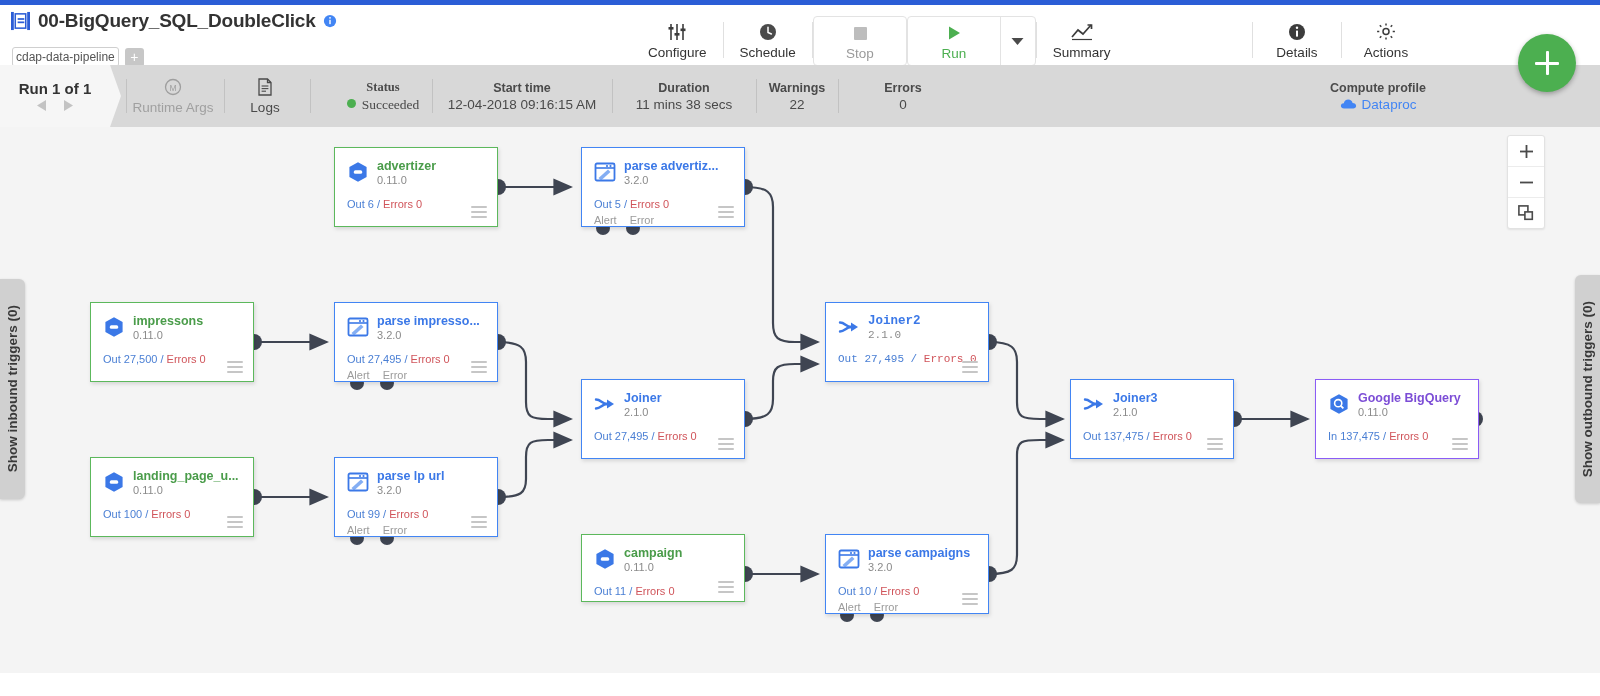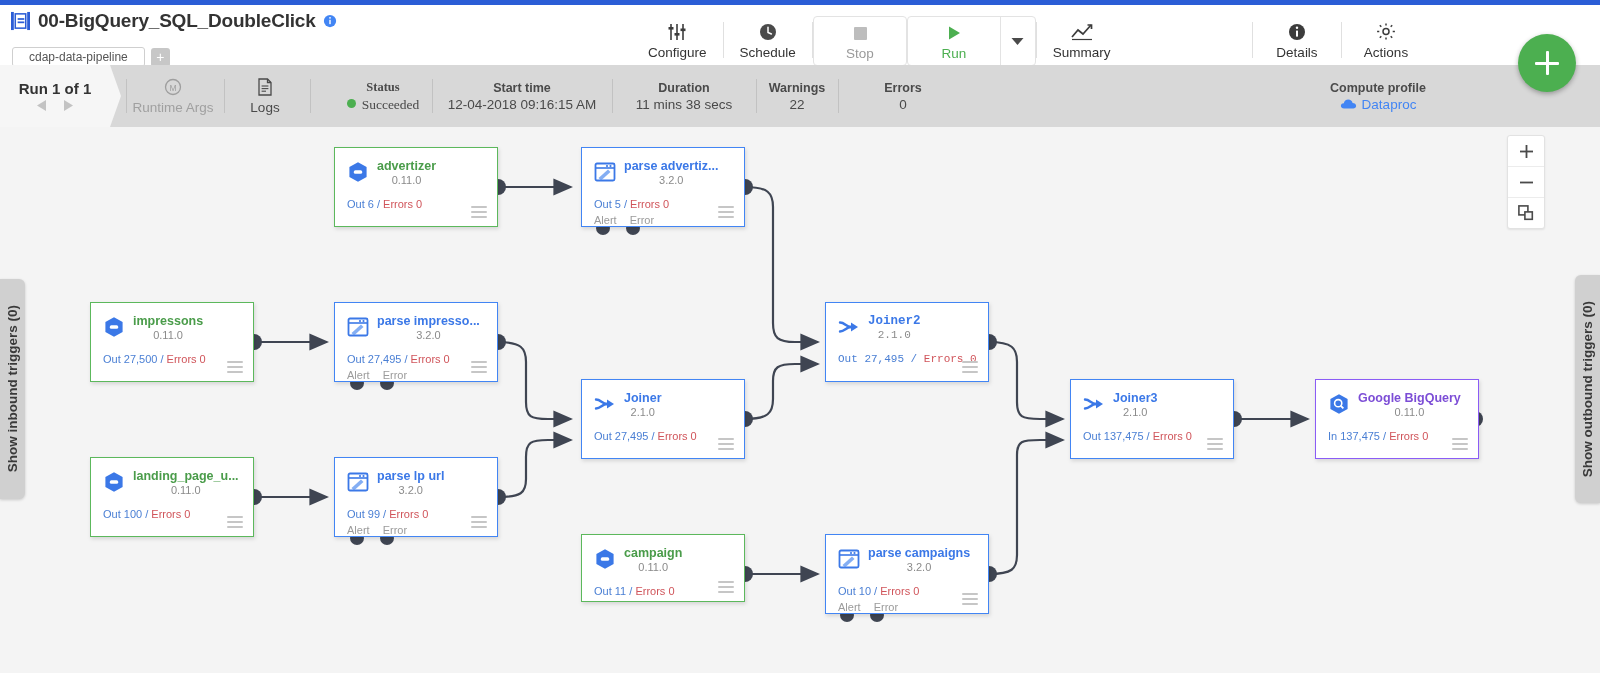--- a/index.html
+++ b/index.html
@@ -15,21 +15,21 @@
   .topbar-accent{position:absolute;left:0;top:0;width:1600px;height:5px;background:#2b5dd6;}
 
   
   .header{position:absolute;left:0;top:5px;width:1600px;height:60px;background:#fff;}
   .hdr-left{position:absolute;left:10px;top:2px;display:flex;flex-direction:column;gap:12px;}
   .title-row{display:flex;align-items:center;gap:7px;height:28px;}
   .app-logo{width:21px;height:20px;flex:none;}
   .pipeline-title{font-size:19px;font-weight:bold;color:#333;letter-spacing:-.2px;white-space:nowrap;}
   .info-dot{width:14px;height:14px;flex:none;}
   .tag-row{display:flex;align-items:center;gap:6px;margin-left:2px;}
-  .tag-chip{border:1px solid #cfcfcf;border-radius:3px;background:#fff;font-size:12px;color:#555;padding:3px 16px;line-height:1;}
+  .tag-chip{border:1px solid #cfcfcf;border-radius:3px;background:#fff;font-size:12px;color:#555;padding:3px 3px;line-height:1;}
   .tag-add{width:19px;height:19px;border-radius:3px;background:#c7c7c7;color:#fff;font-size:14px;line-height:19px;text-align:center;}
 
   
   .toolbar{position:absolute;left:632px;top:5px;height:60px;display:flex;align-items:stretch;}
   .tb-item{display:flex;flex-direction:column;align-items:center;justify-content:center;
     padding:0 16px;gap:2px;min-width:56px;}
   .tb-item .lbl{font-size:13.5px;color:#333;white-space:nowrap;}
   .tb-item.dim .lbl{color:#9a9a9a;}
   .tb-item.run .lbl{color:#4caf50;}
   .tb-sep{width:1px;background:#e0e0e0;margin:12px 0;}
@@ -80,21 +80,21 @@
     box-shadow:0 1px 2px rgba(0,0,0,.08);}
   .zoomctl div{height:30px;display:flex;align-items:center;justify-content:center;}
   .zoomctl div+div{border-top:1px solid #ececec;}
 
   
   .node{position:absolute;background:#fff;box-sizing:border-box;box-shadow:1px 2px 4px rgba(0,0,0,.13);}
   .node.src{border:1.5px solid #5cb85c;}
   .node.xf{border:1.5px solid #4285f4;}
   .node.jn{border:1.5px solid #4285f4;}
   .node.snk{border:1.5px solid #8b5cf6;}
-  .n-head{display:flex;align-items:flex-start;gap:8px;padding:12px 10px 0 12px;text-align:center;}
+  .n-head{display:flex;align-items:flex-start;gap:8px;padding:12px 10px 0 12px;}
   .n-ico{width:22px;height:22px;flex:none;margin-top:1px;}
   .n-txt{display:flex;flex-direction:column;gap:1px;min-width:0;}
   .n-name{font-size:12.5px;font-weight:bold;line-height:13px;white-space:nowrap;overflow:hidden;text-overflow:ellipsis;}
   .src .n-name{color:#4a9c4a;}
   .xf .n-name,.jn .n-name{color:#3b78e7;}
   .snk .n-name{color:#7c4dd6;}
   .n-ver{font-size:11px;color:#8a8a8a;line-height:12px;}
   .n-metrics{position:absolute;left:12px;font-size:11px;color:#4a7fd4;white-space:nowrap;}
   .n-metrics .err{color:#d0545a;}
   .n-ports{position:absolute;left:12px;display:flex;gap:13px;font-size:11px;color:#9b9b9b;}

